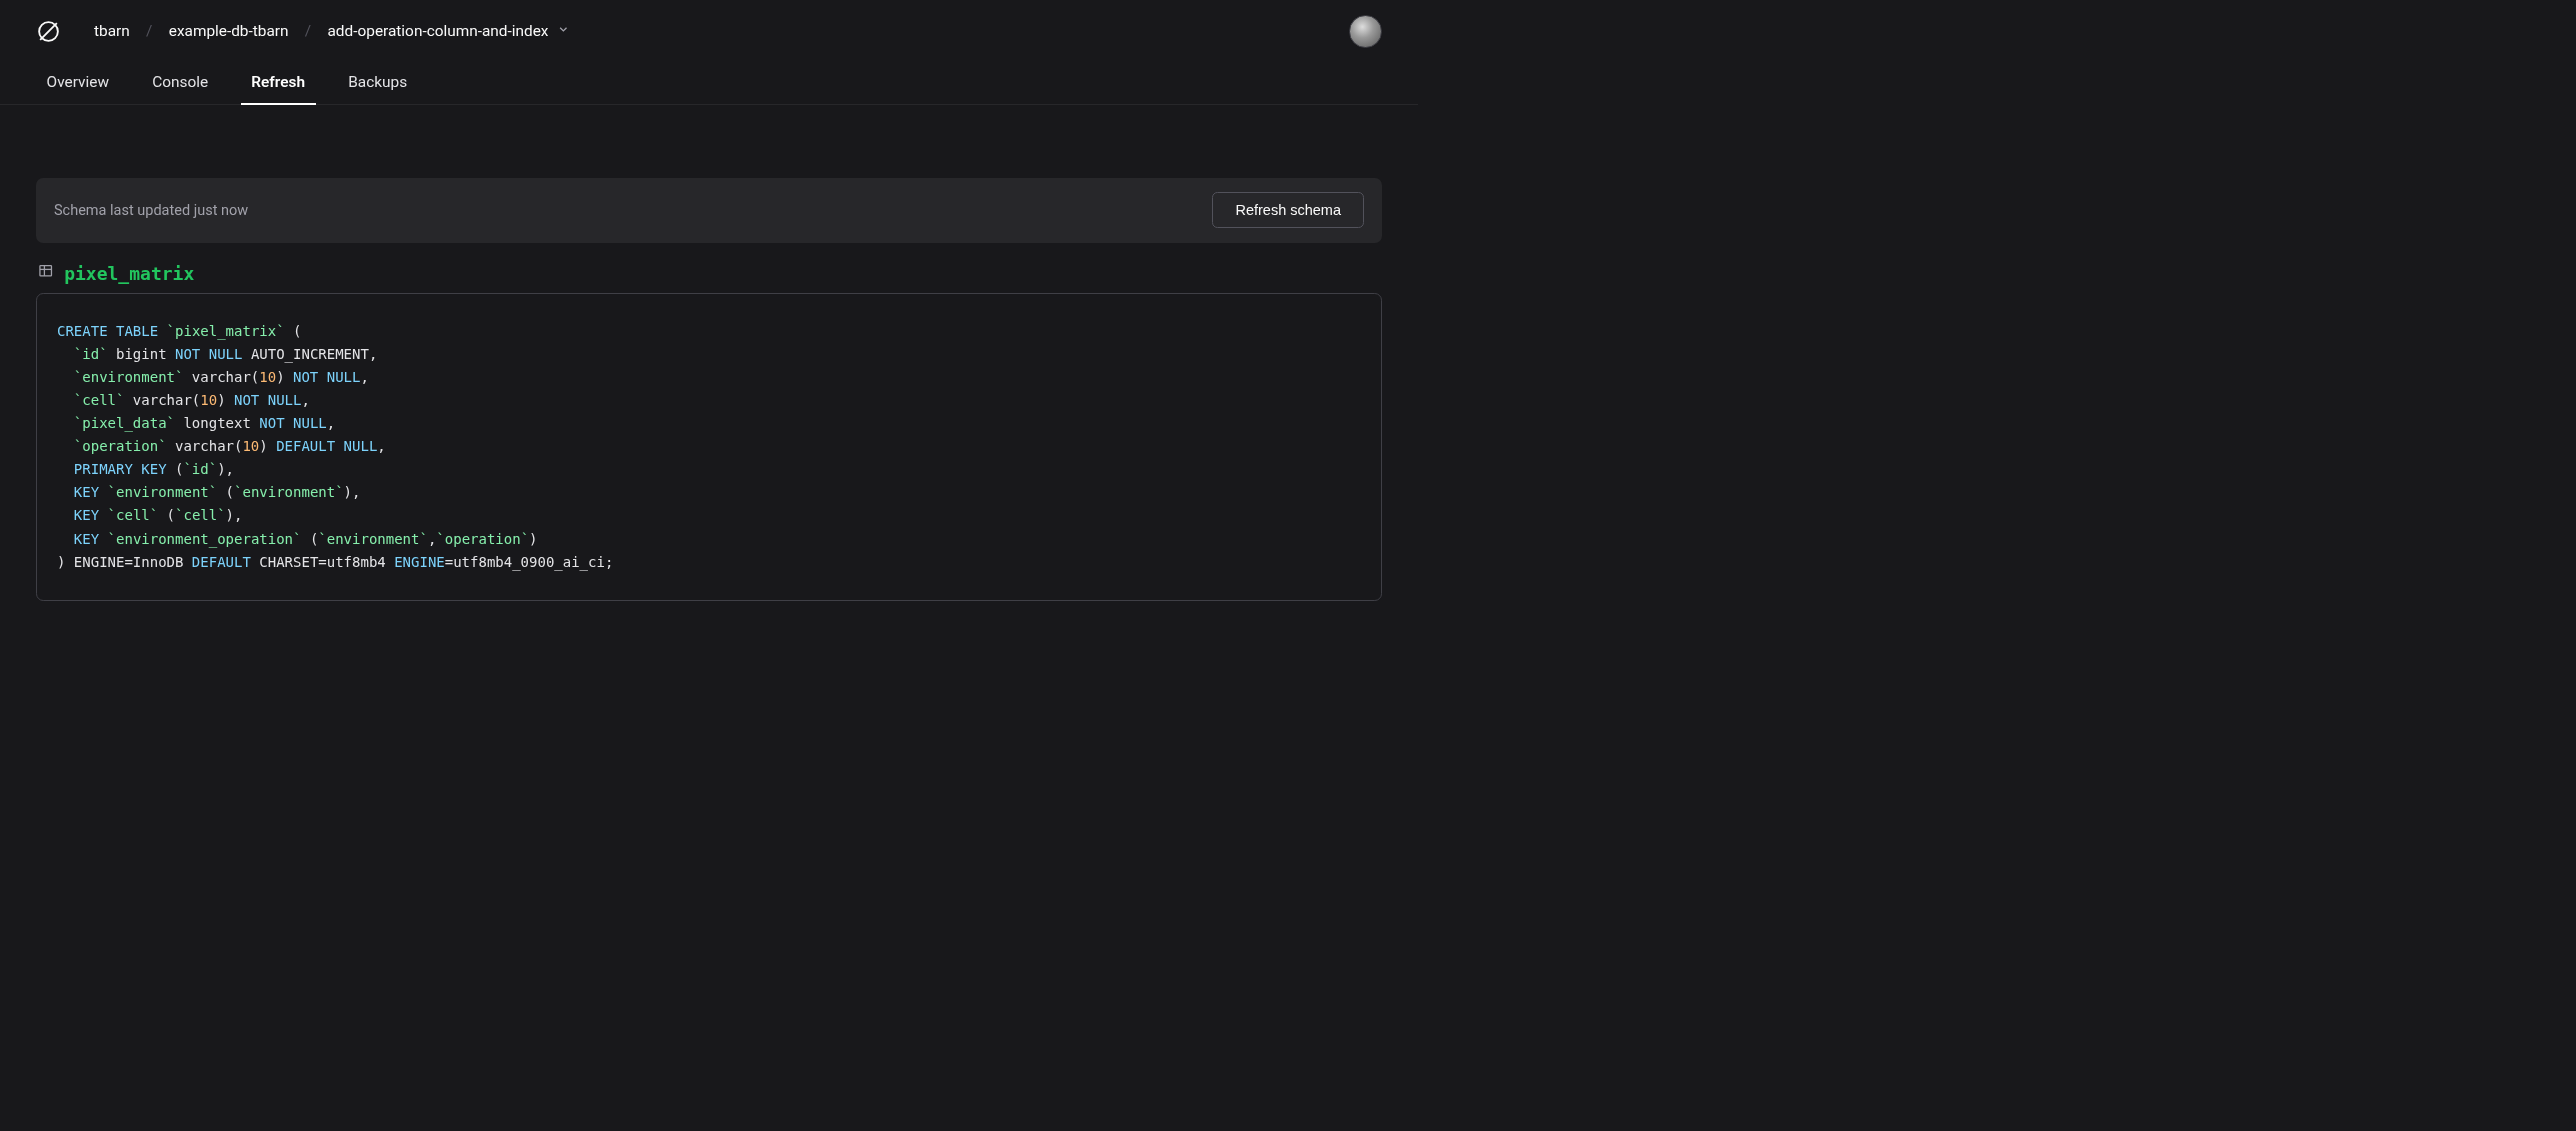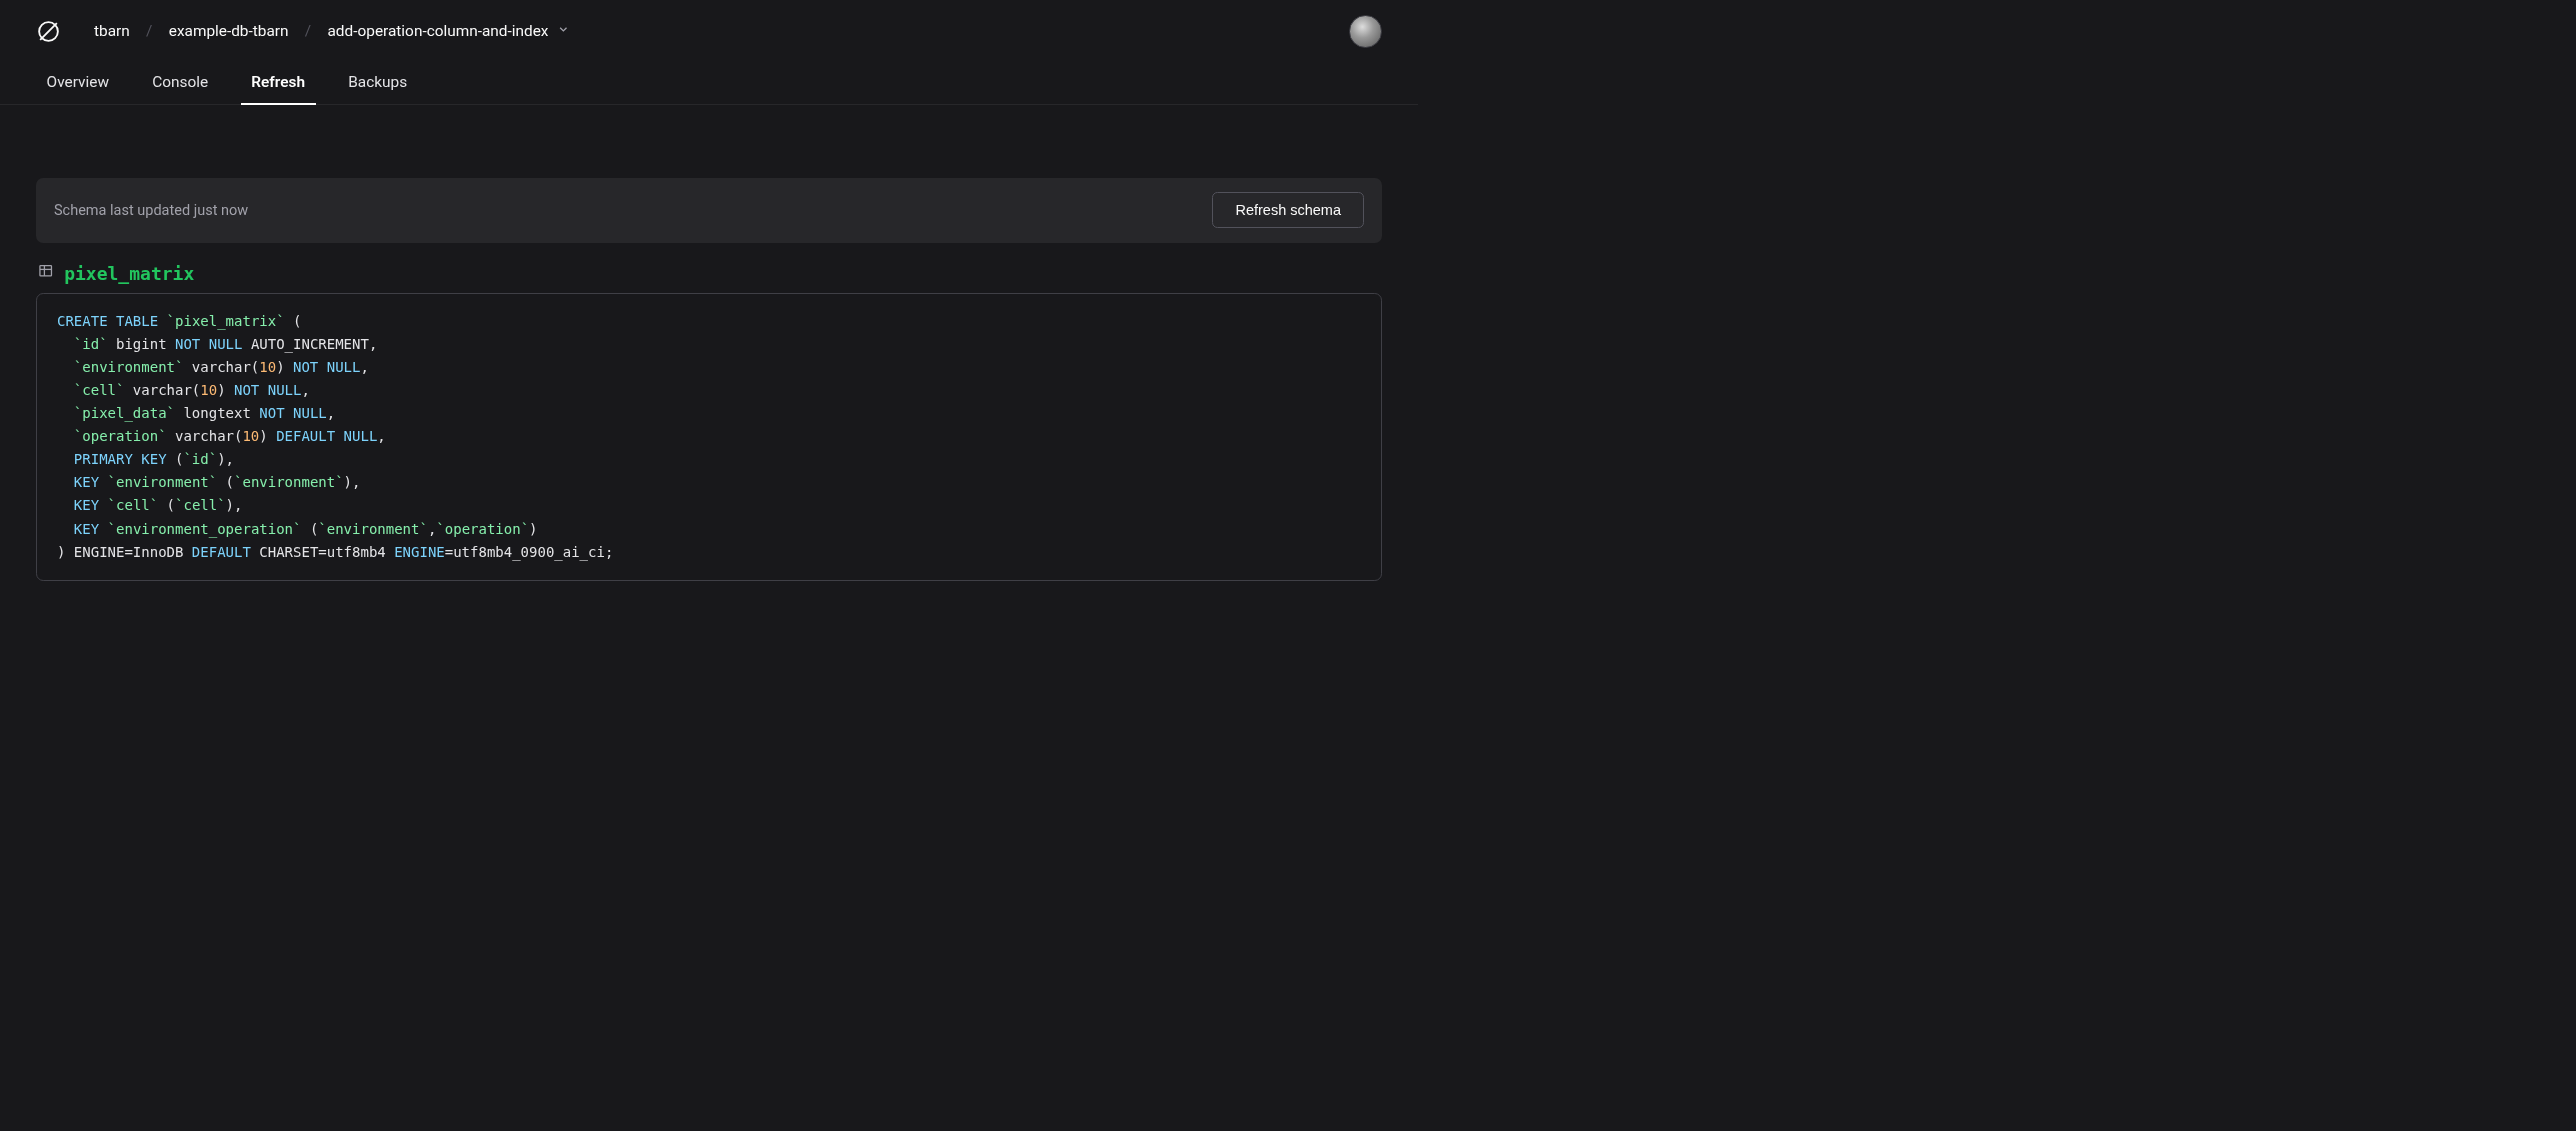--- a/index.html
+++ b/index.html
@@ -81,21 +81,21 @@
   padding-left: 1.8px;
 }
 .table-icon { color: #a1a1aa; }
 .table-name {
   font-family: "SF Mono", ui-monospace, Menlo, Consolas, monospace;
   font-weight: 700; font-size: 18px; color: #22c55e;
 }
 .code-panel {
   border: 0.9px solid #3f3f46;
   border-radius: 7.2px;
-  padding: 16px 20px;
+  padding: 26px 20px;
   font-family: "SF Mono", ui-monospace, Menlo, Consolas, monospace;
   font-size: 14px;
   line-height: 1.65;
   white-space: pre;
   overflow-x: auto;
   color: #e4e4e7;
 }
 .kw { color: #7dd3fc; }      
 .green { color: #86efac; }   
 .num { color: #fdba74; }

